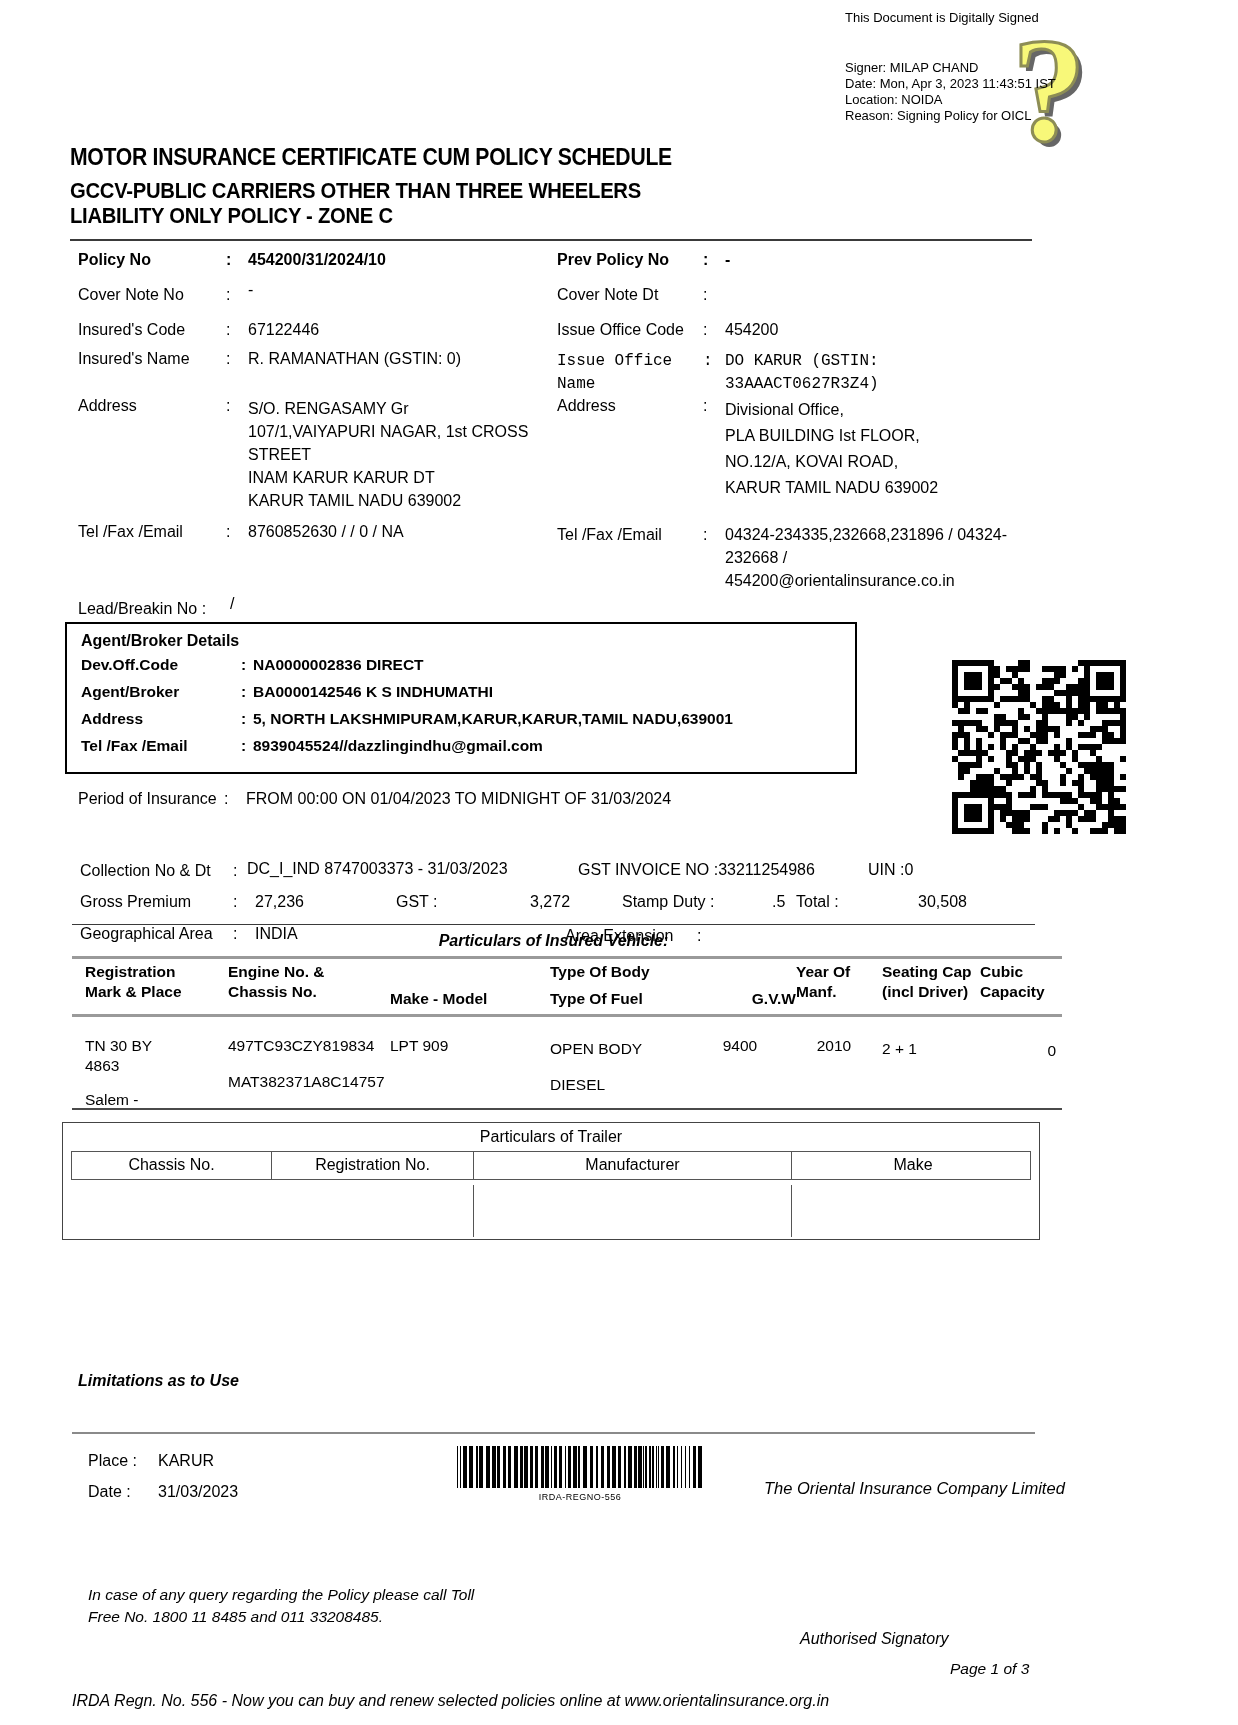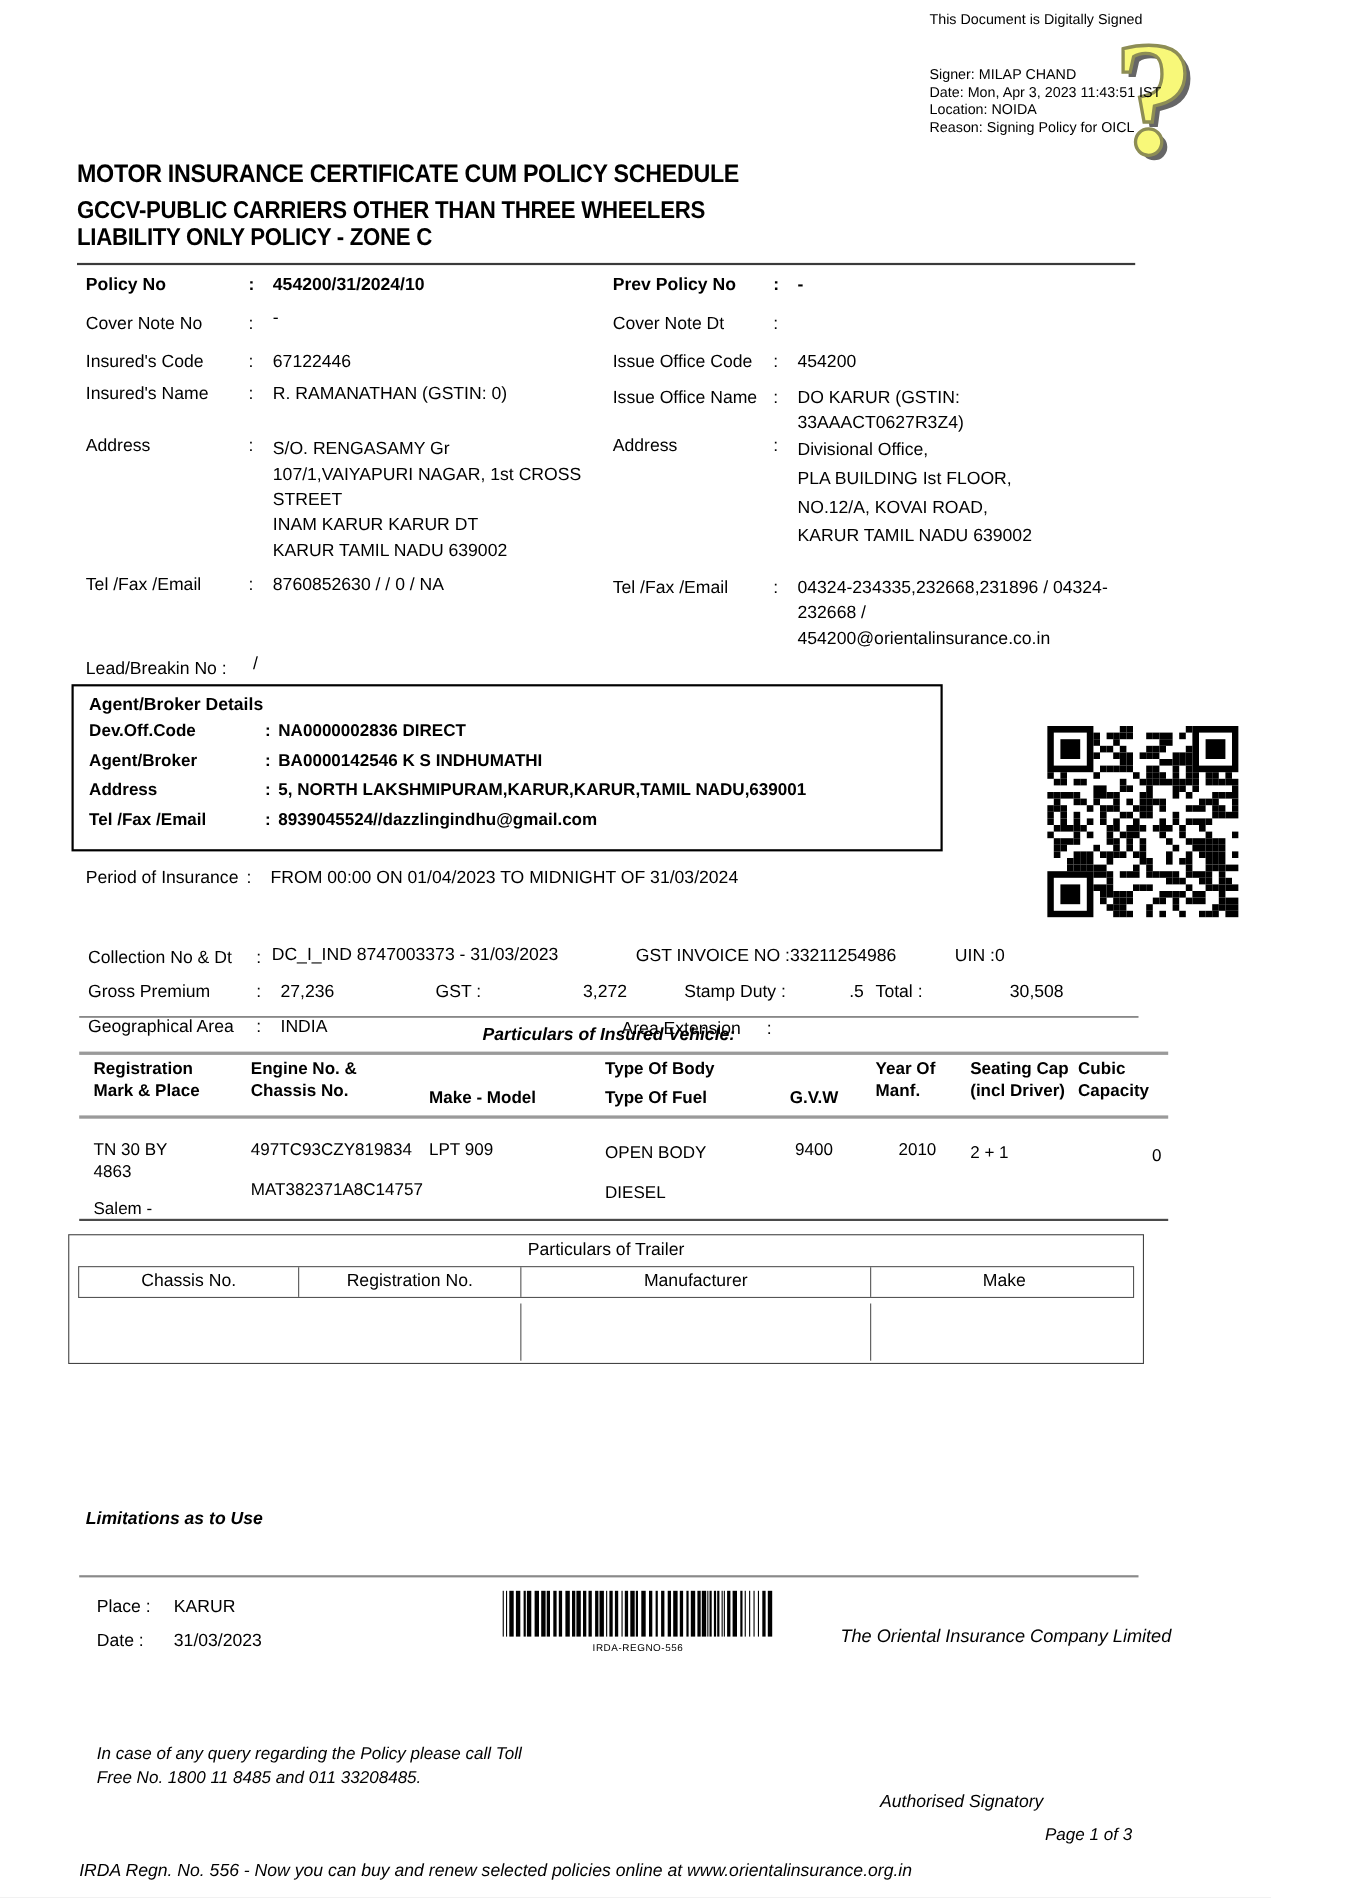--- a/index.html
+++ b/index.html
@@ -36,21 +36,21 @@
   
   .frow { position:absolute; display:flex; align-items:flex-start; }
   .frow .lbl { flex:0 0 148px; }
   .frow .lbl-r { flex:0 0 146px; }
   .frow .sep { flex:0 0 10px; }
   .frow .val { margin-left:12px; }
   .sup { position:relative; top:-5px; }
   .addr-l .val span, .addr-r .val span, .multi span { display:block; }
   .addr-l .val span { line-height:23px; }
   .addr-r .val span { line-height:26px; }
-  .wrap2 span { display:block; line-height:23px; }
+  .wrap2 span { display:block; line-height:23px;font-family:Liberation Mono, monospace; }
   .wrap3 span { display:block; line-height:23px; }
 
   
   .agent-box {
     position:absolute; left:65px; top:622px; width:792px; height:152px;
     border:2px solid #000; box-sizing:border-box; padding:8px 14px;
   }
   .agent-title { font-weight:bold; font-size:16px; margin-bottom:6px; }
   .agent-row { display:flex; font-weight:bold; margin-bottom:9px; font-size:15.5px; }
   .agent-row .albl { flex:0 0 160px; }
@@ -62,21 +62,21 @@
   .tspan { position:absolute; white-space:nowrap;margin-top:32px; }
 
   
   .vgrid {
     position:absolute; left:78px; width:984px;
     display:grid; grid-template-columns:142px 162px 152px 150px 112px 76px 108px 82px;
   }
   .vgrid .cell span { display:block; line-height:20px; }
   .vhead { top:962px; font-weight:bold; font-size:15.5px; }
   .vhead .bottom { align-self:end; }
-  .vhead .center { text-align:center; }
+  .vhead .center { text-align:right; }
   .vhead .gapline span + span { margin-top:7px; }
   .vdata { top:1036px; font-size:15.5px; }
   .vdata .mt { margin-top:14px; }
   .vdata .mt2 { margin-top:16px; }
   .vdata .center { text-align:center; }
   .vdata .right { text-align:right; }
 
   
   .trailer-box {
     position:absolute; left:62px; top:1122px; width:978px; height:118px;

